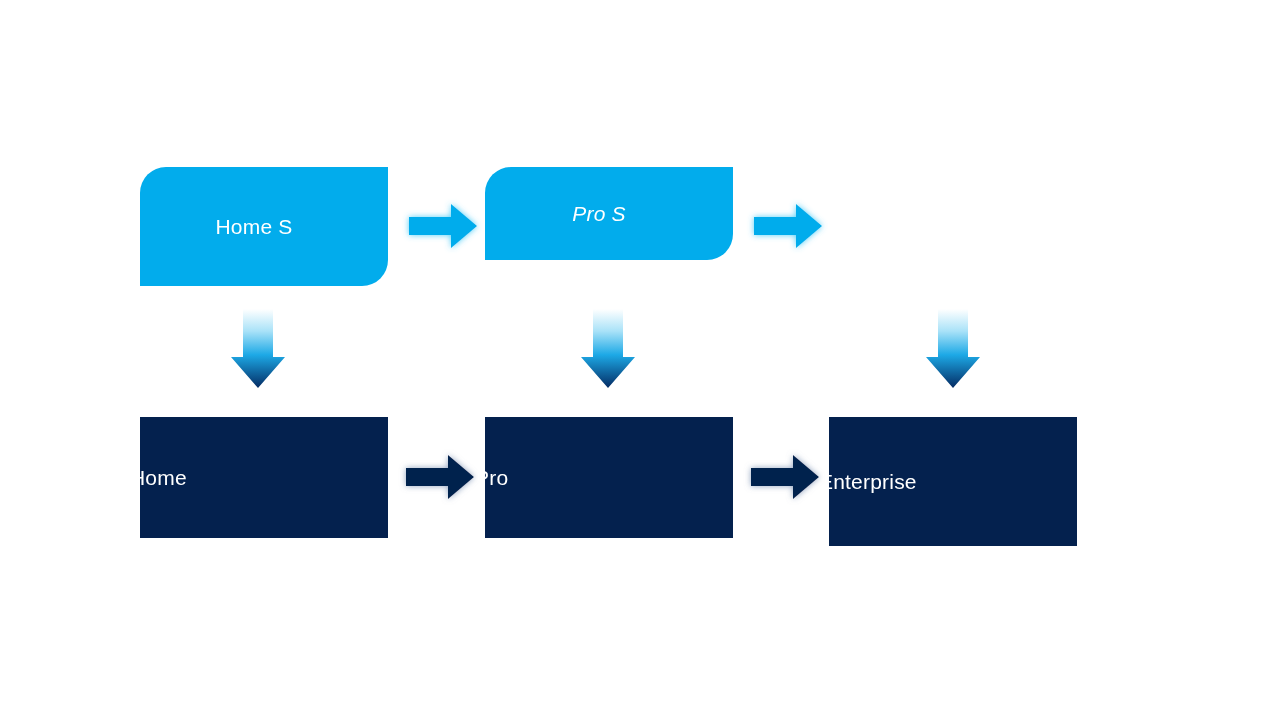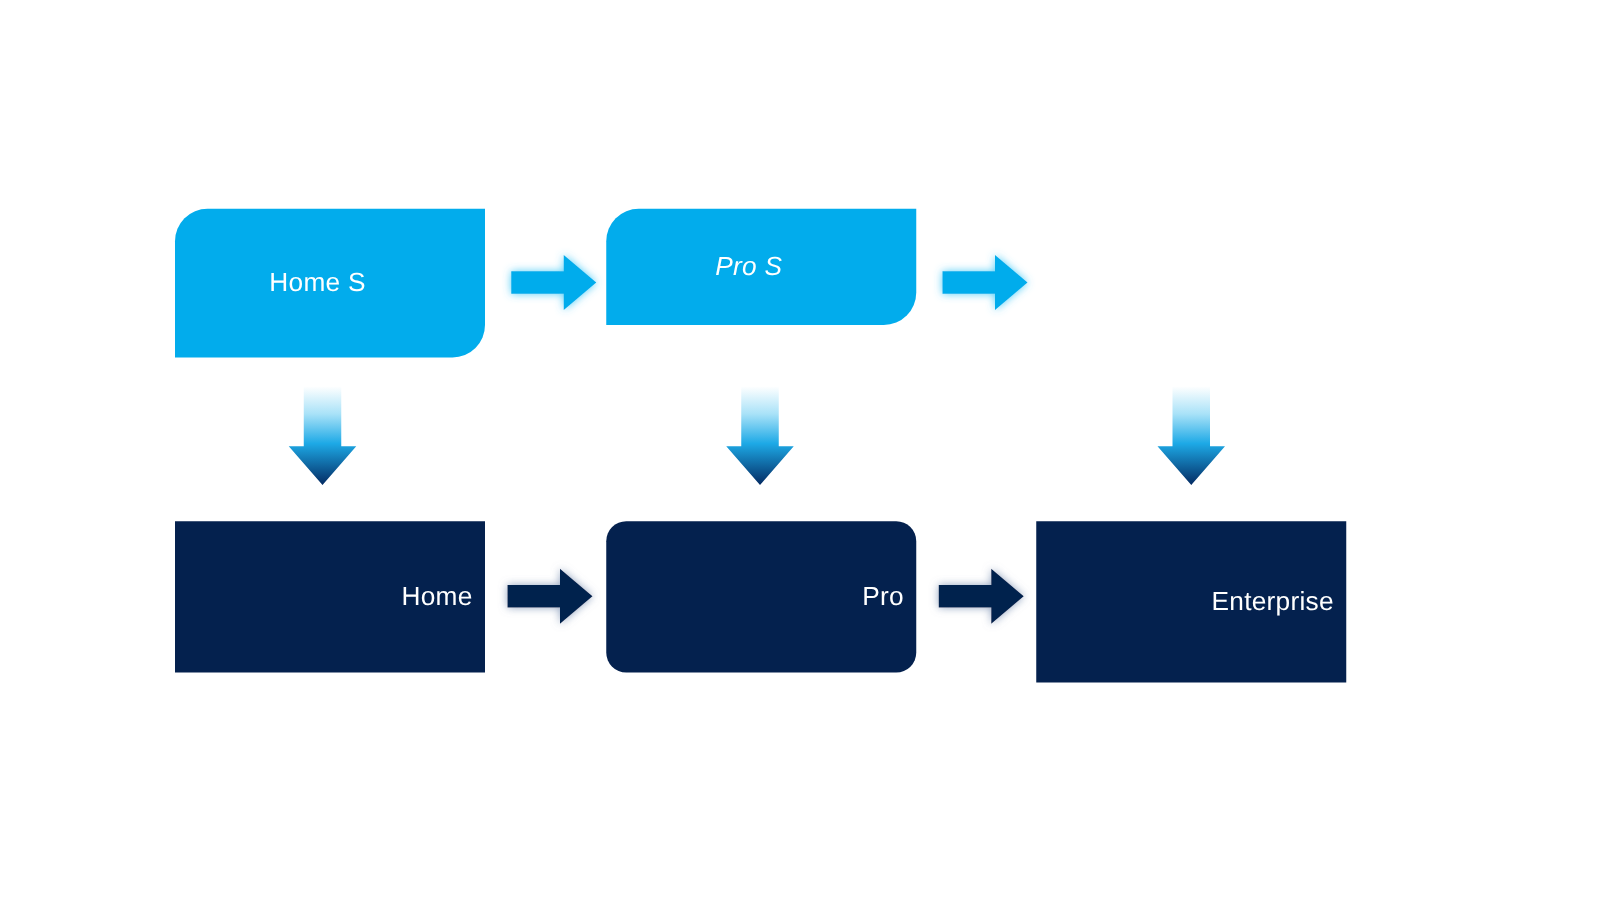--- a/index.html
+++ b/index.html
@@ -43,21 +43,21 @@
     position: relative;
     left: -10px;
   }
 
   
   .node-bottom {
     position: absolute;
     background: #04214E;
     display: flex;
     align-items: center;
-    justify-content: flex-end;
+    justify-content: flex-start;
     box-sizing: border-box;
   }
   .node-bottom .node-label {
     color: #ffffff;
     font-size: 21px;
     line-height: 1.1;
     letter-spacing: 0.2px;
     white-space: nowrap;
     position: relative;
     left: -10px;
@@ -154,21 +154,21 @@
         </linearGradient>
       </defs>
       <polygon points="13,0 43,0 43,48 55,48 28,79 1,48 13,48" fill="url(#gradDown3)"></polygon>
     </svg>
   </div>
 
   <div class="node-bottom" style="left:140px; top:417px; width:248px; height:121px;">
     <span class="node-label">Home</span>
   </div>
 
-  <div class="node-bottom" style="left:485px; top:417px; width:248px; height:121px;border-radius:16px;">
+  <div class="node-bottom" style="left:485px; top:417px; width:248px; height:121px;">
     <span class="node-label">Pro</span>
   </div>
 
   <div class="node-bottom" style="left:829px; top:417px; width:248px; height:129px;">
     <span class="node-label">Enterprise</span>
   </div>
 
   <div class="arrow-right" style="left:404px; top:452px;">
     <svg viewBox="0 0 72 50" xmlns="http://www.w3.org/2000/svg">
       <defs>

